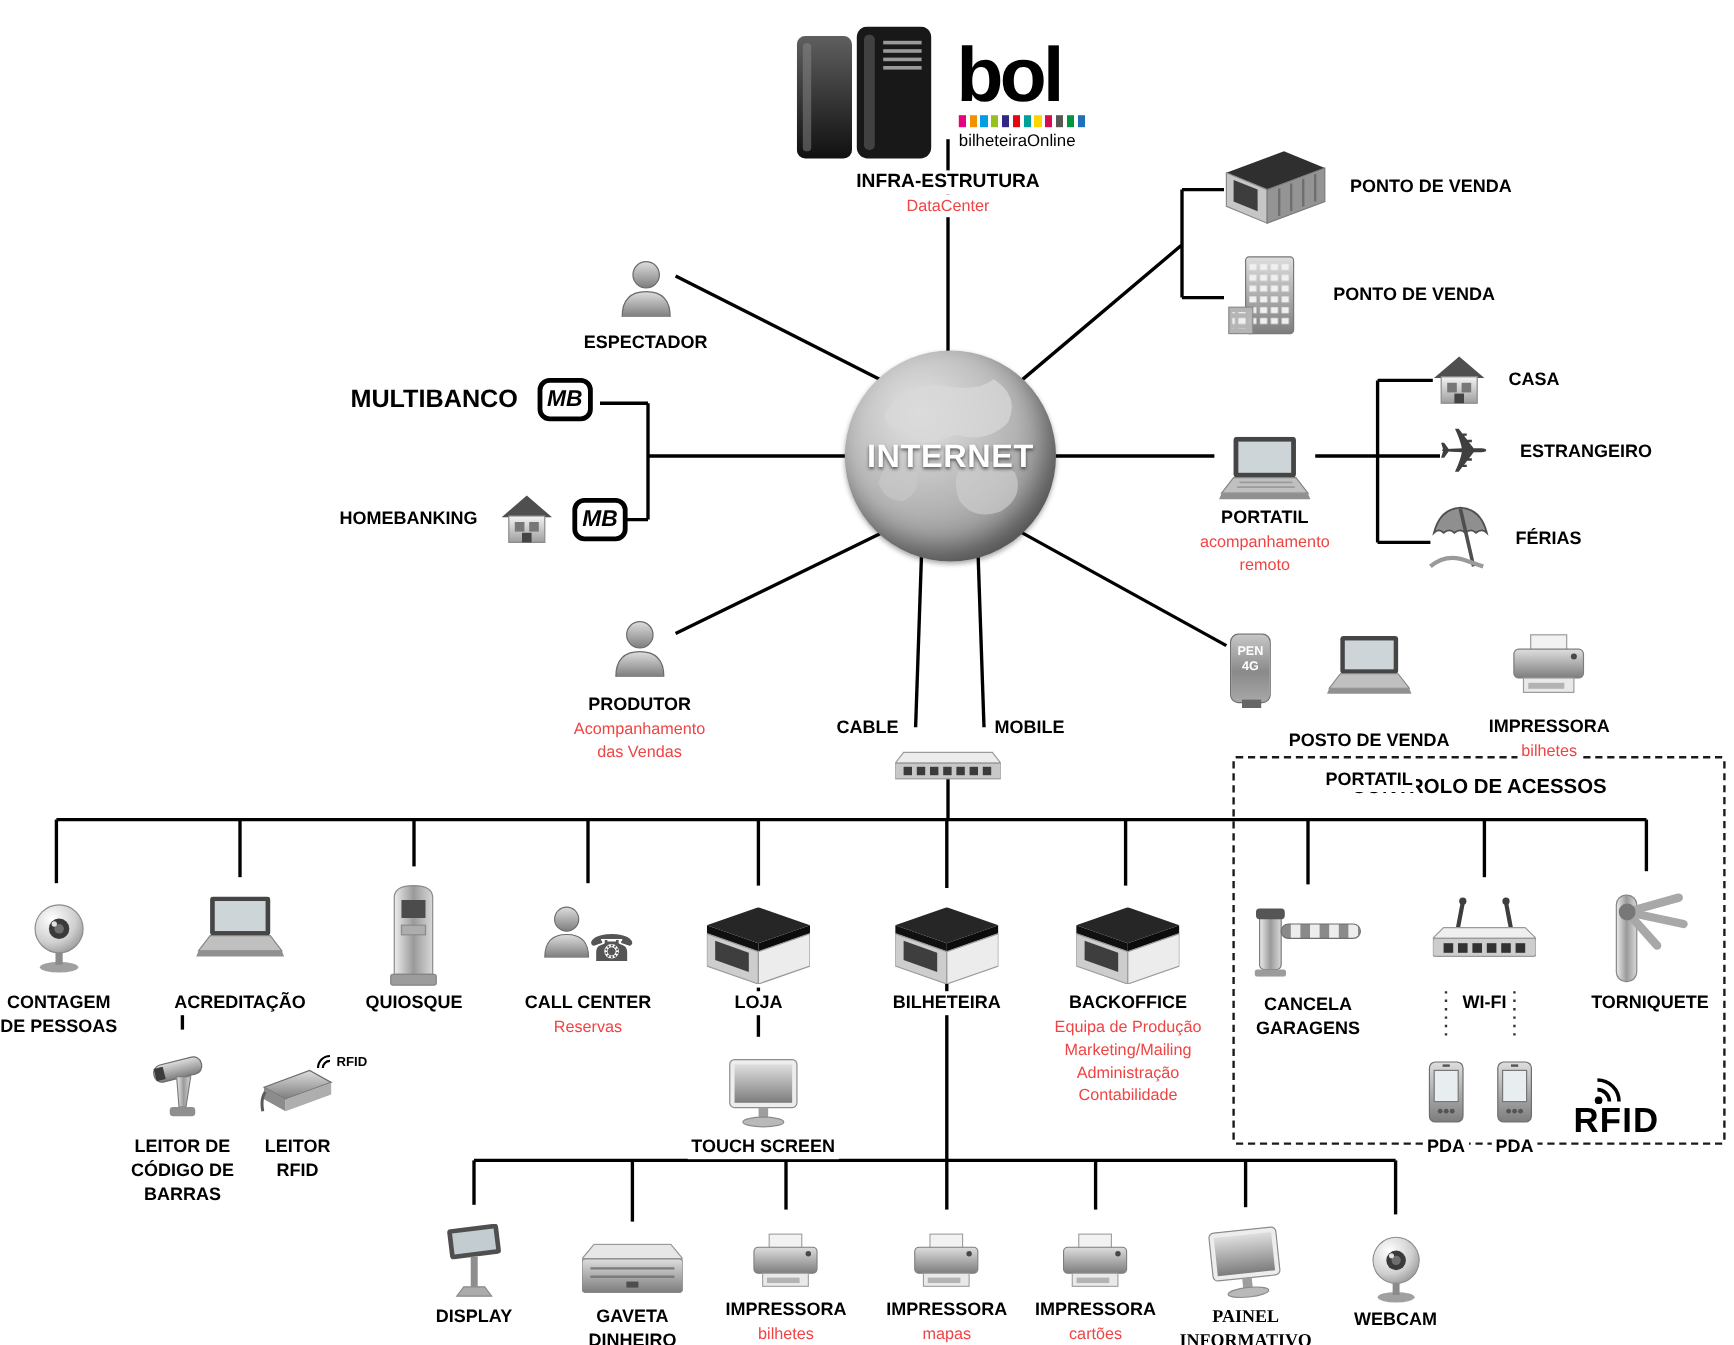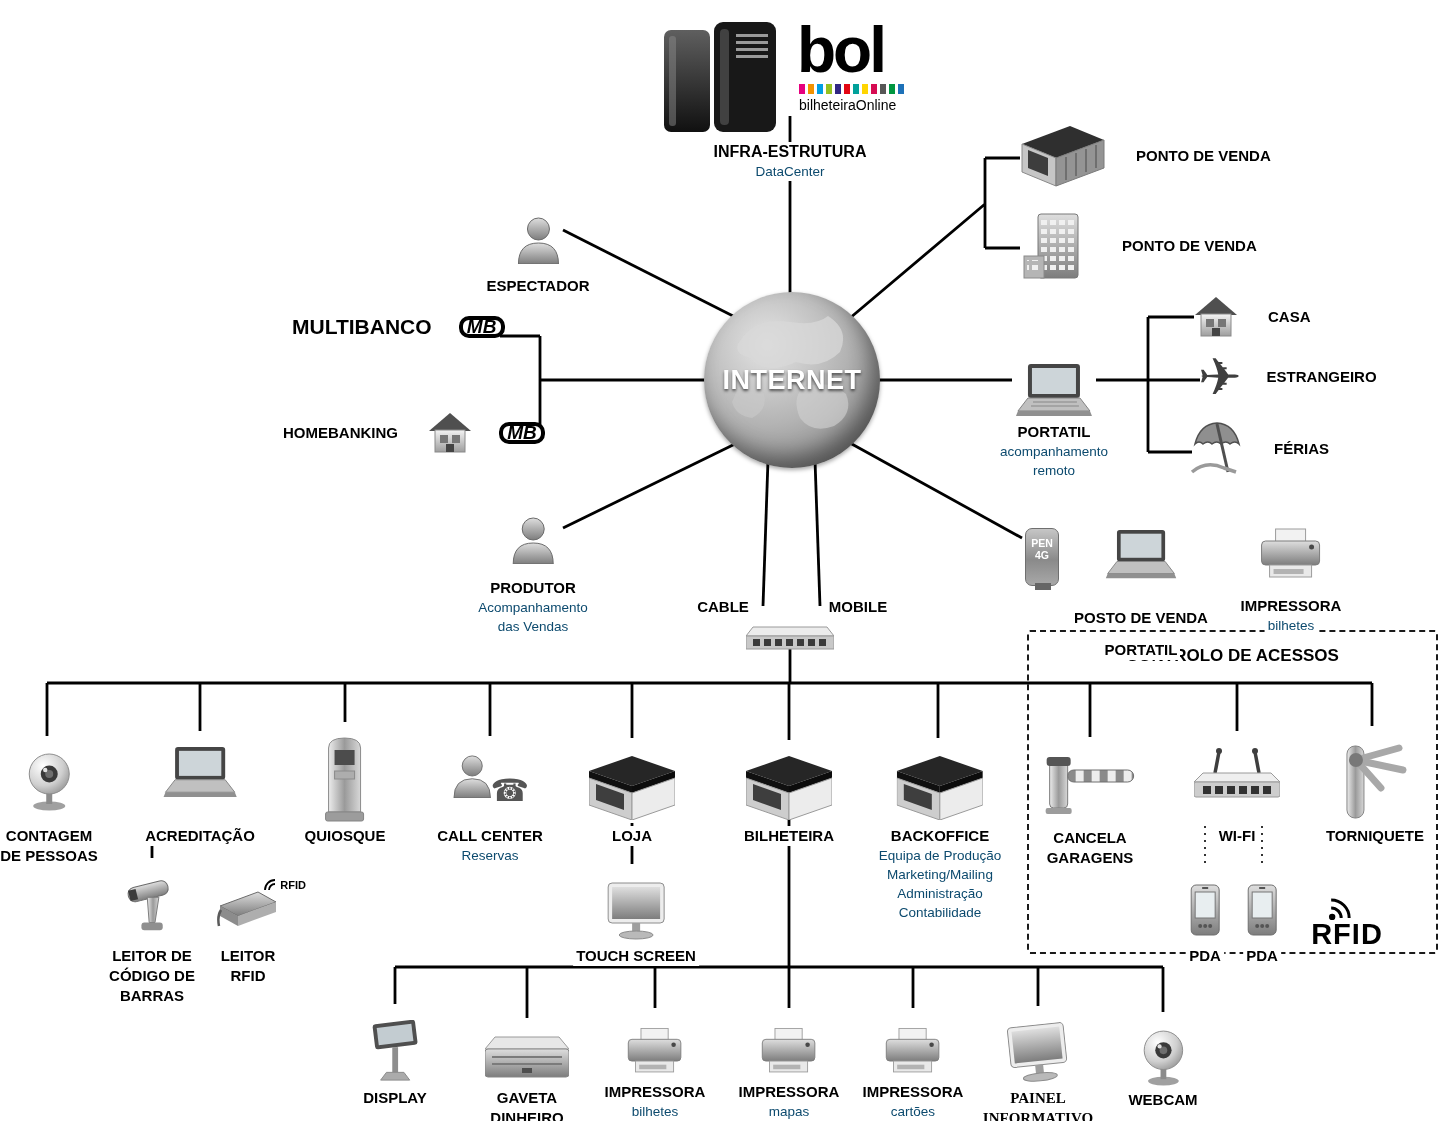--- a/index.html
+++ b/index.html
@@ -1,33 +1,33 @@
 <!DOCTYPE html>
 <html><head>
 <meta charset="utf-8">
 <style>
   * { margin:0; padding:0; box-sizing:border-box; }
   body { font-family:"Liberation Sans", sans-serif; background:#fff; }
   .canvas { position:relative; width:1445px; height:1121px; background:#fff; overflow:hidden; }
   .wires { position:absolute; left:0; top:0; }
   .node { position:absolute; display:flex; flex-direction:column; align-items:center; transform:translateX(-50%); text-align:center;margin-top:20px; }
-  .rnode { position:absolute; display:flex; align-items:center; gap:27px; }
+  .rnode { position:absolute; display:flex; align-items:center; gap:16px; }
   .lbl { font-size:15px; font-weight:700; line-height:20px; color:#000; background:#fff; padding:0 3px; white-space:nowrap; }
-  .sub { font-size:13.5px; font-weight:400; line-height:19px; color:#0c4a6e; background:#fff; padding:0 3px; white-space:nowrap; }
+  .sub { font-size:13.5px; font-weight:400; line-height:19px; color:#ef4444; background:#fff; padding:0 3px; white-space:nowrap; }
   .i { display:block; }
   .globe { position:absolute; left:704px; top:292px; width:176px; height:176px; border-radius:50%;
            background:radial-gradient(circle at 36% 30%, #e4e4e4, #b3b3b3 48%, #8a8a8a 78%, #5f5f5f);
            box-shadow: inset -8px -12px 20px rgba(0,0,0,.38), 0 2px 4px rgba(0,0,0,.35);
            display:flex; align-items:center; justify-content:center; }
   .globe svg { position:absolute; left:0; top:0; }
   .globe-label { position:relative; color:#fff; font-size:27px; font-weight:700; letter-spacing:.5px; text-shadow:0 2px 3px rgba(0,0,0,.6); }
-  .mb { width:46px; height:22px; border:4px solid #000; border-radius:10px; display:flex; align-items:center; justify-content:center;
+  .mb { width:46px; height:36px; border:4px solid #000; border-radius:10px; display:flex; align-items:center; justify-content:center;
         font-size:19px; font-weight:800; font-style:italic; background:#fff; flex:0 0 auto; }
   .brand { font-size:21px; font-weight:800; white-space:nowrap; }
-  .bol { position:absolute; left:797px; top:20px; width:120px; display:flex; flex-direction:column; }
+  .bol { position:absolute; left:797px; top:32px; width:120px; display:flex; flex-direction:column; }
   .bol-text { font-size:64px; font-weight:800; letter-spacing:-3px; line-height:60px; color:#000; }
   .bol-bar { width:108px; height:10px; margin:4px 0 3px 2px;
     background:linear-gradient(90deg,#e6007e 0 6px,#fff 6px 9px,#f39200 9px 15px,#fff 15px 18px,#009fe3 18px 24px,#fff 24px 27px,#95c11f 27px 33px,#fff 33px 36px,#312783 36px 42px,#fff 42px 45px,#e30613 45px 51px,#fff 51px 54px,#00a19a 54px 60px,#fff 60px 63px,#ffd500 63px 69px,#fff 69px 72px,#d60b52 72px 78px,#fff 78px 81px,#575756 81px 87px,#fff 87px 90px,#009640 90px 96px,#fff 96px 99px,#1d71b8 99px 105px,#fff 105px 108px); }
   .bol-sub { font-size:14px; margin-left:2px; }
   .usb { position:relative; width:34px; height:58px; border-radius:7px; border:1px solid #6f6f6f;
          background:linear-gradient(180deg,#c6c6c6,#8a8a8a 55%,#a8a8a8); display:flex; justify-content:center; }
   .usb:after { content:""; position:absolute; bottom:-5px; left:9px; width:16px; height:7px; background:#666; }
   .usb-txt { margin-top:8px; color:#fff; font-size:10.5px; font-weight:700; line-height:12px; text-align:center; }
   .access-box { position:absolute; left:1027px; top:630px; width:411px; height:324px; border:2px dashed #1a1a1a; border-radius:3px; }
   .access-title { text-align:center; font-weight:700; font-size:17px; margin-top:14px; }

